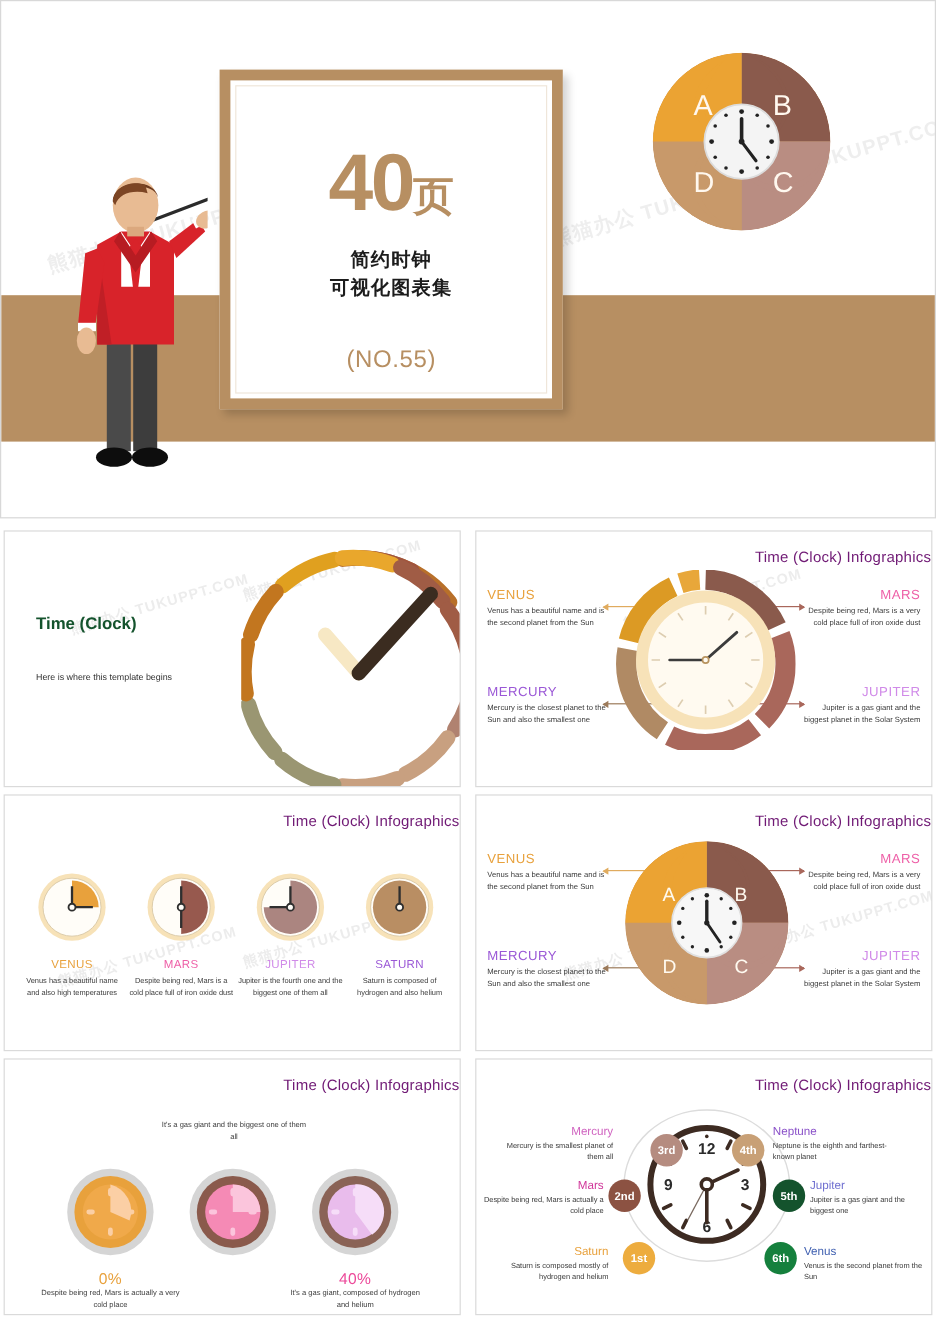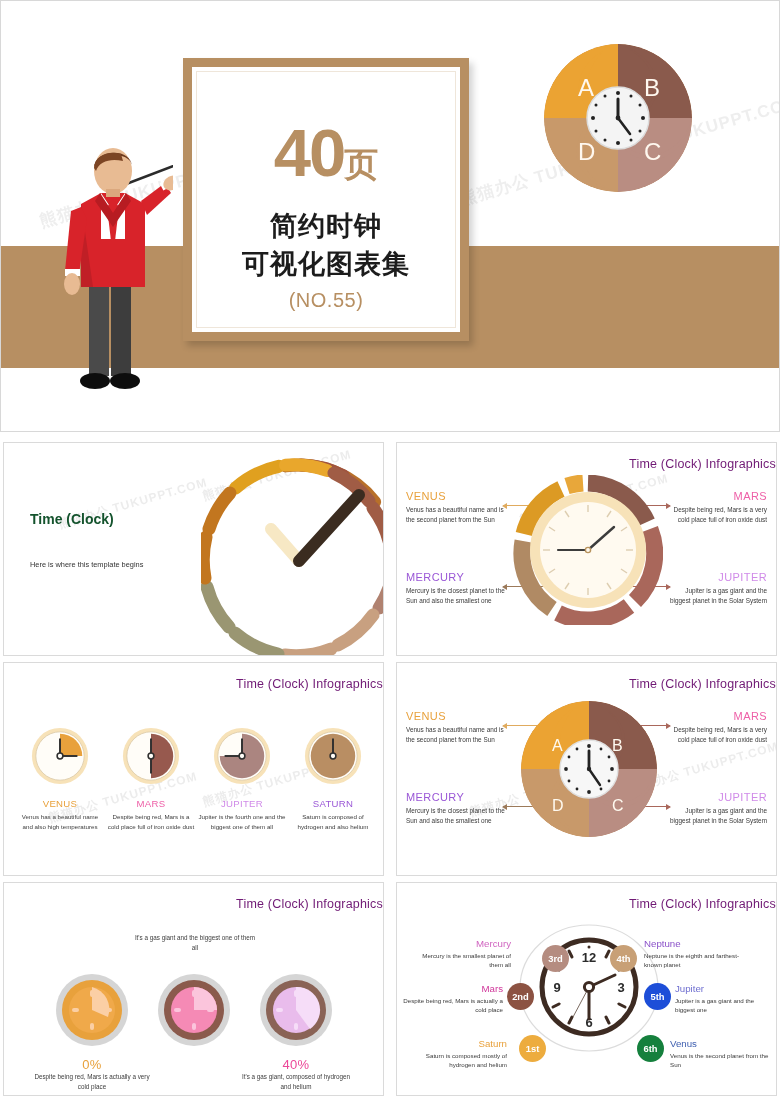--- a/index.html
+++ b/index.html
@@ -28,21 +28,21 @@
   .cover-inner { position: absolute; inset: 4px; border: 1px solid #efe6da; }
   .cover-40 {
     position: absolute; left: 0; right: 0; top: 52px;
     text-align: center; color: #b78f62;
     font-size: 67px; font-weight: bold; letter-spacing: -2px; line-height: 1;
   }
   .cover-40 .ye { font-size: 34px; letter-spacing: 0; }
   .cover-cn {
     position: absolute; left: 0; right: 0; top: 140px;
     text-align: center; color: #1c1c1c;
-    font-size: 27px; font-weight: bold; line-height: 1.42; letter-spacing: 1px;
+    font-size: 16px; font-weight: bold; line-height: 1.42; letter-spacing: 1px;
   }
   .cover-no {
     position: absolute; left: 0; right: 0; top: 222px;
     text-align: center; color: #b78f62; font-size: 20px; letter-spacing: 0.5px;
   }
 
   
   .wm {
     position: absolute; color: rgba(150,150,150,0.16);
     font-size: 17px; font-weight: bold; letter-spacing: 1px;
@@ -535,21 +535,21 @@
       <line x1="52" y1="52" x2="78" y2="40" stroke="#3d2b22" stroke-width="3" stroke-linecap="round"></line>
       <line x1="52" y1="52" x2="52" y2="84" stroke="#3d2b22" stroke-width="3" stroke-linecap="round"></line>
       <line x1="52" y1="52" x2="36" y2="82" stroke="#7a6a60" stroke-width="1"></line>
       <circle cx="52" cy="52" r="4.6" fill="#ffffff" stroke="#3d2b22" stroke-width="3"></circle>
     </svg>
 
     <div class="badge" style="left:122px; top:152px; background:#edac3e;">1st</div>
     <div class="badge" style="left:110px; top:100px; background:#8c5242;">2nd</div>
     <div class="badge" style="left:145px; top:62px;  background:#b58c80;">3rd</div>
     <div class="badge" style="left:213px; top:62px;  background:#c8a076;">4th</div>
-    <div class="badge" style="left:247px; top:100px; background:#1d4ed8;">5th</div>
+    <div class="badge" style="left:247px; top:100px; background:#14532d;">5th</div>
     <div class="badge" style="left:240px; top:152px; background:#15803d;">6th</div>
 
     <div class="s7lab L" style="left:14px; top:55px;">
       <div class="hd c-merc7">Mercury</div>
       <div class="bd">Mercury is the smallest planet of them all</div>
     </div>
     <div class="s7lab L" style="left:6px; top:100px;">
       <div class="hd c-mars7">Mars</div>
       <div class="bd">Despite being red, Mars is actually a cold place</div>
     </div>

